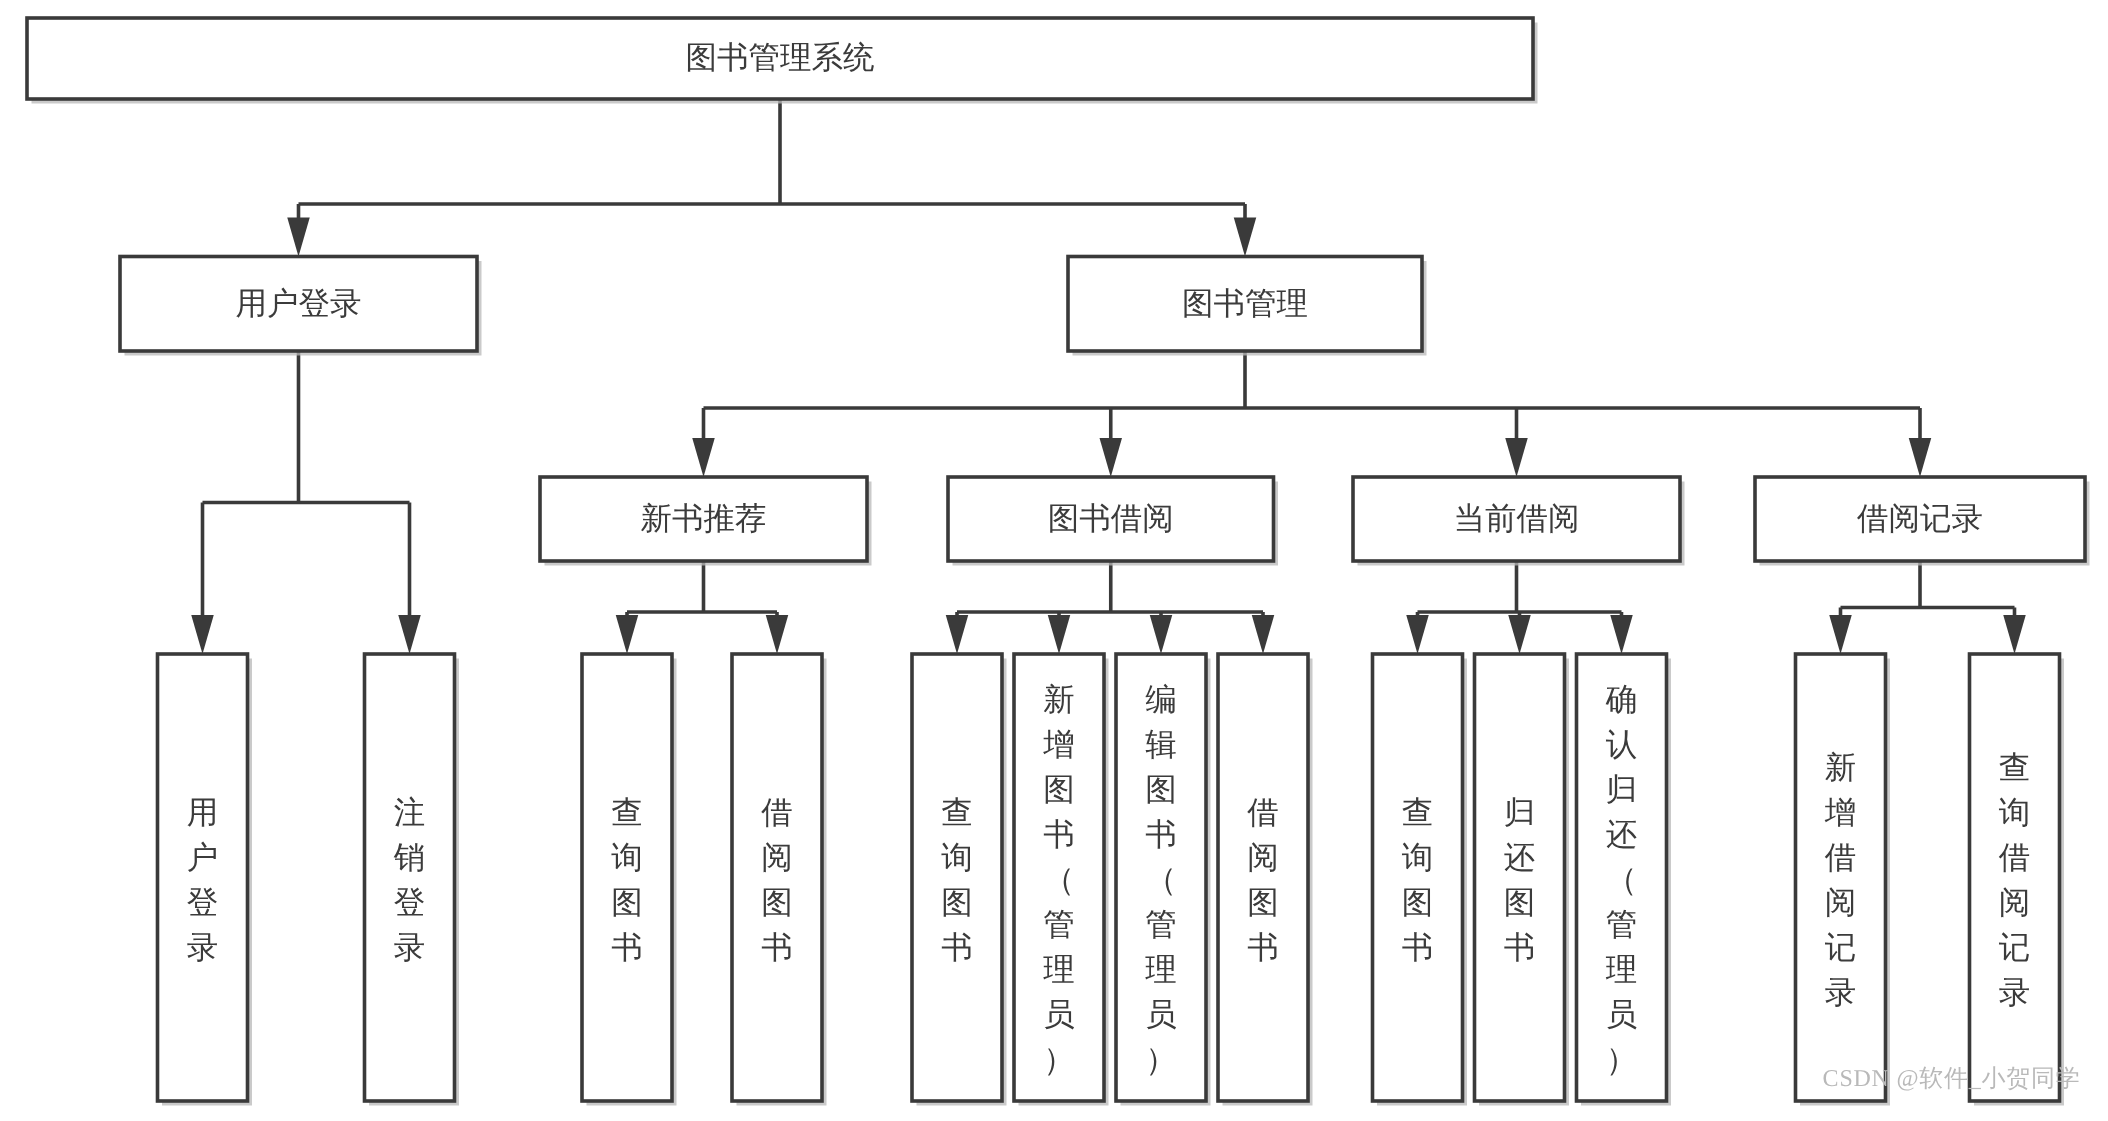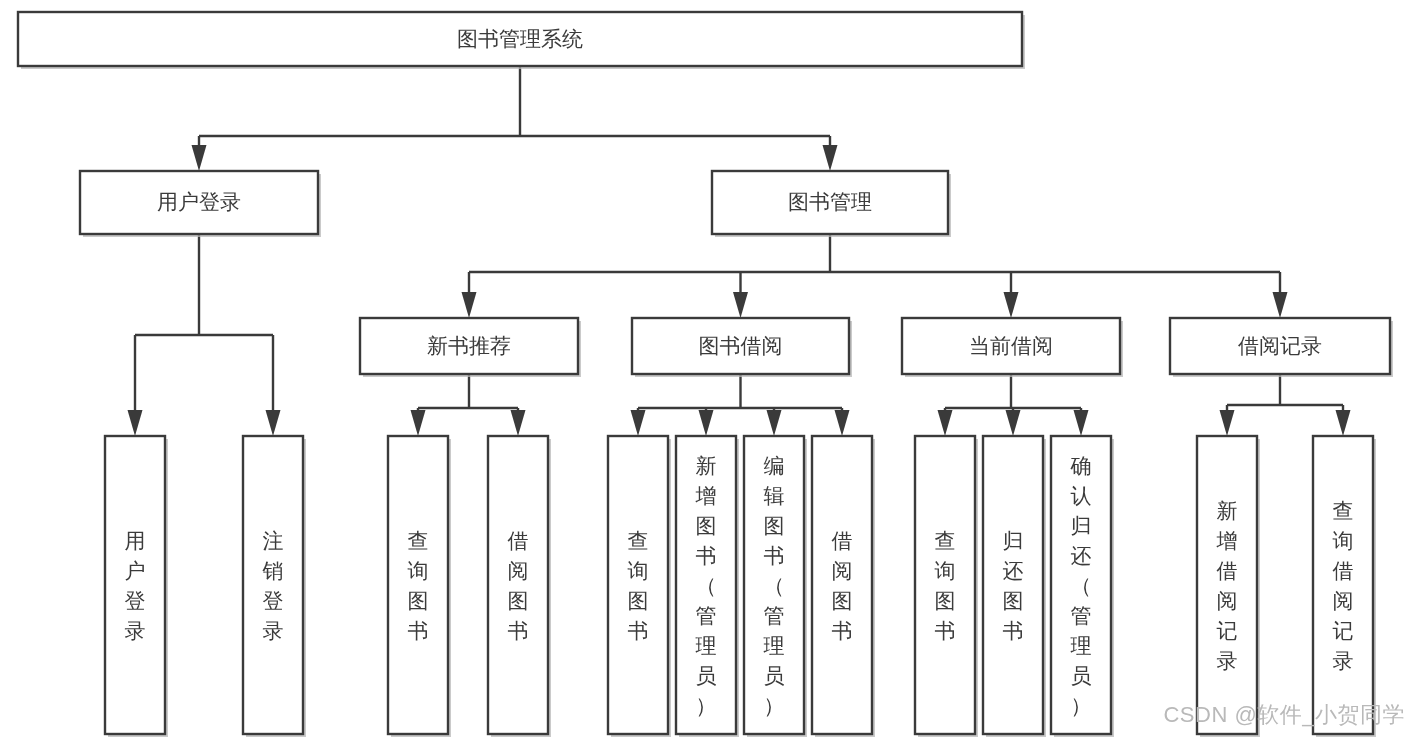--- a/index.html
+++ b/index.html
@@ -53,24 +53,24 @@
     dominant-baseline: middle;
   }
   .node-label-vertical {
     fill: #3b3b3b;
     font-family: "Liberation Sans", "DejaVu Sans", sans-serif;
     font-size: 21px;
     text-anchor: middle;
   }
   .watermark {
     position: absolute;
-    right: 0;
+    right: 18px;
     bottom: 6px;
-    font-family: Liberation Sans, sans-serif;
-    font-size: 22px;
+    font-family: Liberation Serif, serif;
+    font-size: 16px;
     color: #b9b9b9;
     letter-spacing: 0.5px;
     white-space: nowrap;
     user-select: none;
   }
 </style>
 </head>
 <body>
 
 <div id="diagram-root">

